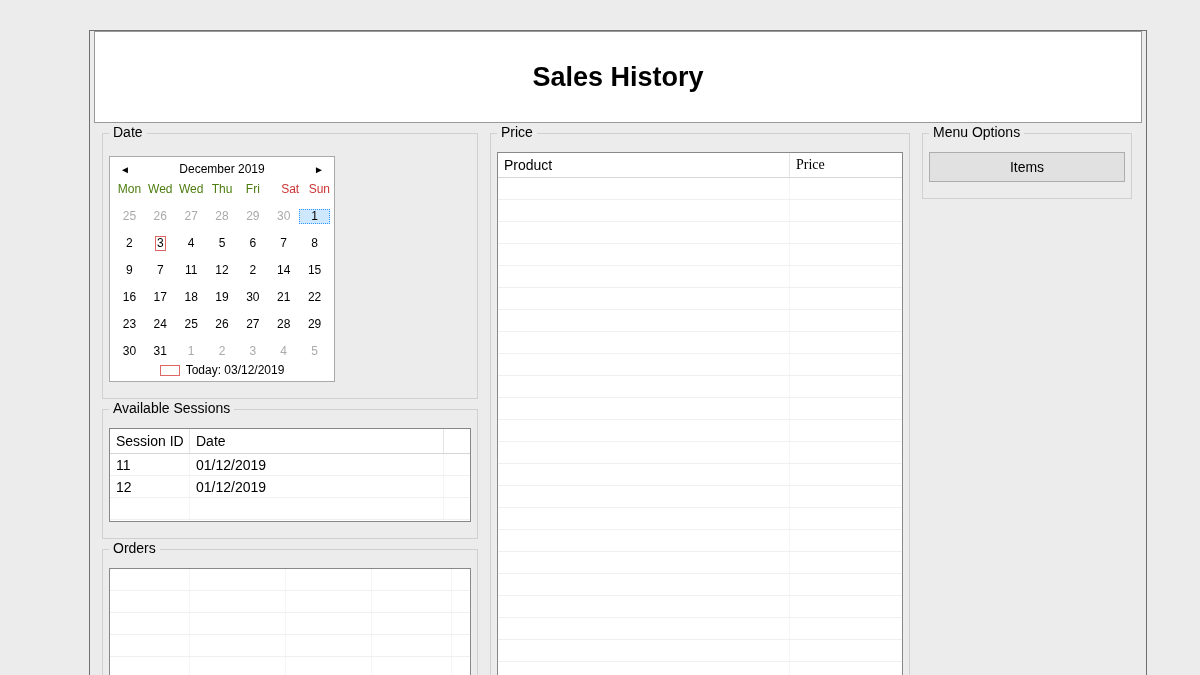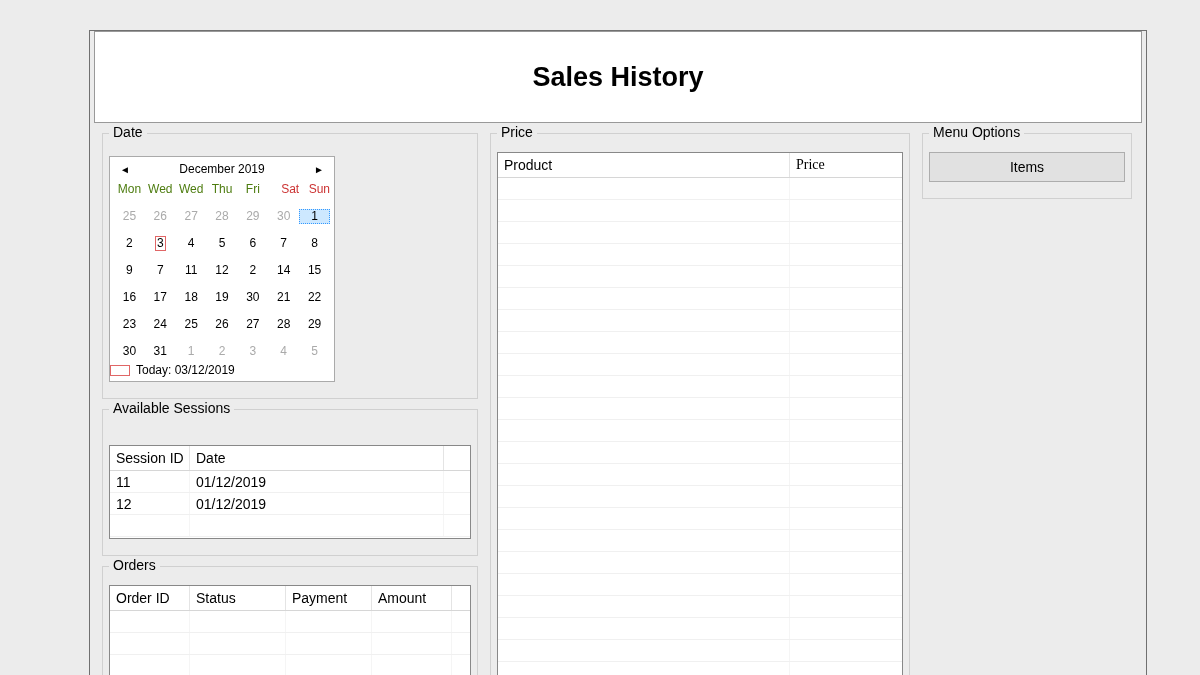--- a/index.html
+++ b/index.html
@@ -108,21 +108,21 @@
     outline:1px dotted #3399ff;
     outline-offset:-1px;
   }
   .cal-day.today span {
     display:inline-block;
     border:1px solid #e06666;
     padding:0 1px;
     line-height:13px;
   }
   .cal-foot {
-    display:flex; align-items:center; 
+    display:flex; align-items:center; justify-content:center;
     gap:6px;
     font-size:12px;
     padding: 2px 0 4px 0;
   }
   .today-box {
     width:20px; height:11px;
     border:1px solid #e06666;
   }
 
   
@@ -167,21 +167,21 @@
   
   .itm-c1 { flex:1; }
   .itm-c2 { width:112px; border-right:none;font-family:Liberation Serif, serif; }
 
   #items-lv { height: 540px; }
   #items-lv .lv-body { height: calc(100% - 28px); overflow:hidden; }
 
   #orders-lv { height: 220px; }
   #orders-lv .lv-body { height: calc(100% - 28px); overflow:hidden; }
 
-  #sessions-lv { height: 94px; margin-top: 17px; }
+  #sessions-lv { height: 94px; }
 
   
   .btn {
     display:block;
     width:100%;
     height:30px;
     font-size:14px;
     font-family:inherit;
     background:#e1e1e1;
     border:1px solid #adadad;
@@ -297,27 +297,20 @@
                   <div class="lv-cell sess-c2">.</div>
                   <div class="lv-cell sess-c3"></div>
                 </div>
               </div>
           </div>
         </div>
 
         <div class="group">
           <span class="legend">Orders</span>
           <div class="listview" id="orders-lv">
-            <div class="lv-header">
-              <div class="lv-col ord-c1">Order ID</div>
-              <div class="lv-col ord-c2">Status</div>
-              <div class="lv-col ord-c3">Payment</div>
-              <div class="lv-col ord-c4">Amount</div>
-              <div class="lv-col ord-c5"></div>
-            </div>
             <div class="lv-body" id="orders-body">
                 <div class="lv-row empty">
                   <div class="lv-cell ord-c1">.</div>
                   <div class="lv-cell ord-c2">.</div>
                   <div class="lv-cell ord-c3">.</div>
                   <div class="lv-cell ord-c4">.</div>
                   <div class="lv-cell ord-c5">.</div>
                 </div>
                 <div class="lv-row empty">
                   <div class="lv-cell ord-c1">.</div>

